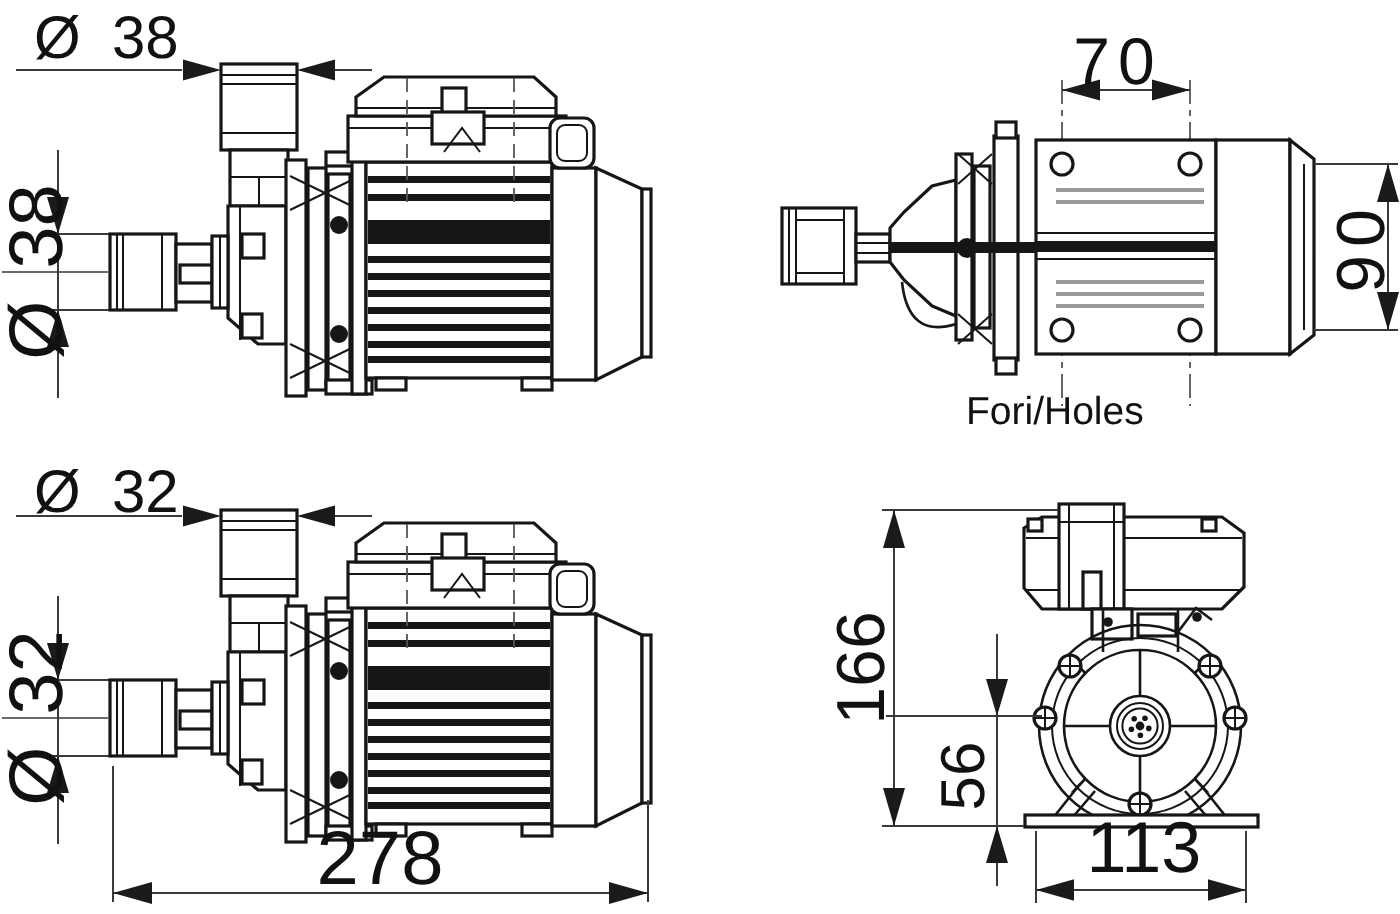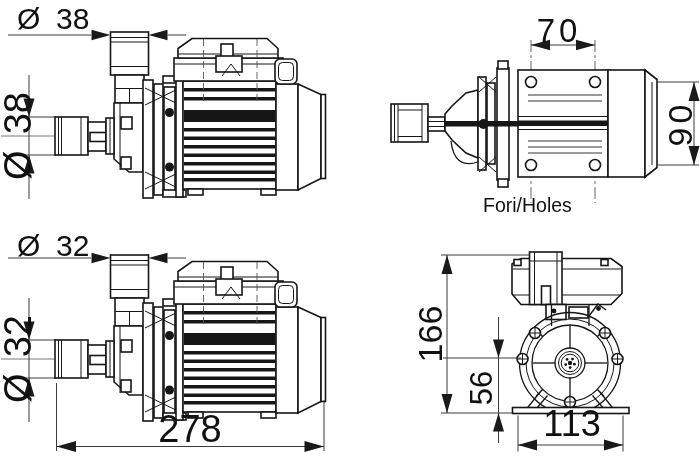--- a/index.html
+++ b/index.html
@@ -1,17 +1,17 @@
 <!DOCTYPE html>
 <html><head>
 <meta charset="utf-8">
 <style>
   html,body{margin:0;padding:0;background:#fff;}
   .sheet{width:700px;height:457px;background:#fff;position:relative;overflow:hidden;
-         font-family:"Liberation Sans", sans-serif;}
+         font-family:"Liberation Sans", sans-serif;border-radius:30px;}
   svg{display:block;}
   
   .w  { fill:#fff; stroke:#161616; stroke-width:1.6; stroke-linejoin:miter; }
   .n  { fill:none; stroke:#161616; stroke-width:1.3; }
   .n1 { fill:none; stroke:#161616; stroke-width:1;   }
   .b  { fill:#161616; stroke:none; }
   .dim{ fill:none; stroke:#3a3a3a; stroke-width:1;   }
   .ar { fill:#1a1a1a; stroke:none; }
   .cl { fill:none; stroke:#6a6a6a; stroke-width:.9;  }
   .cld{ fill:none; stroke:#555;    stroke-width:.9; stroke-dasharray:12 3 3 3; }

